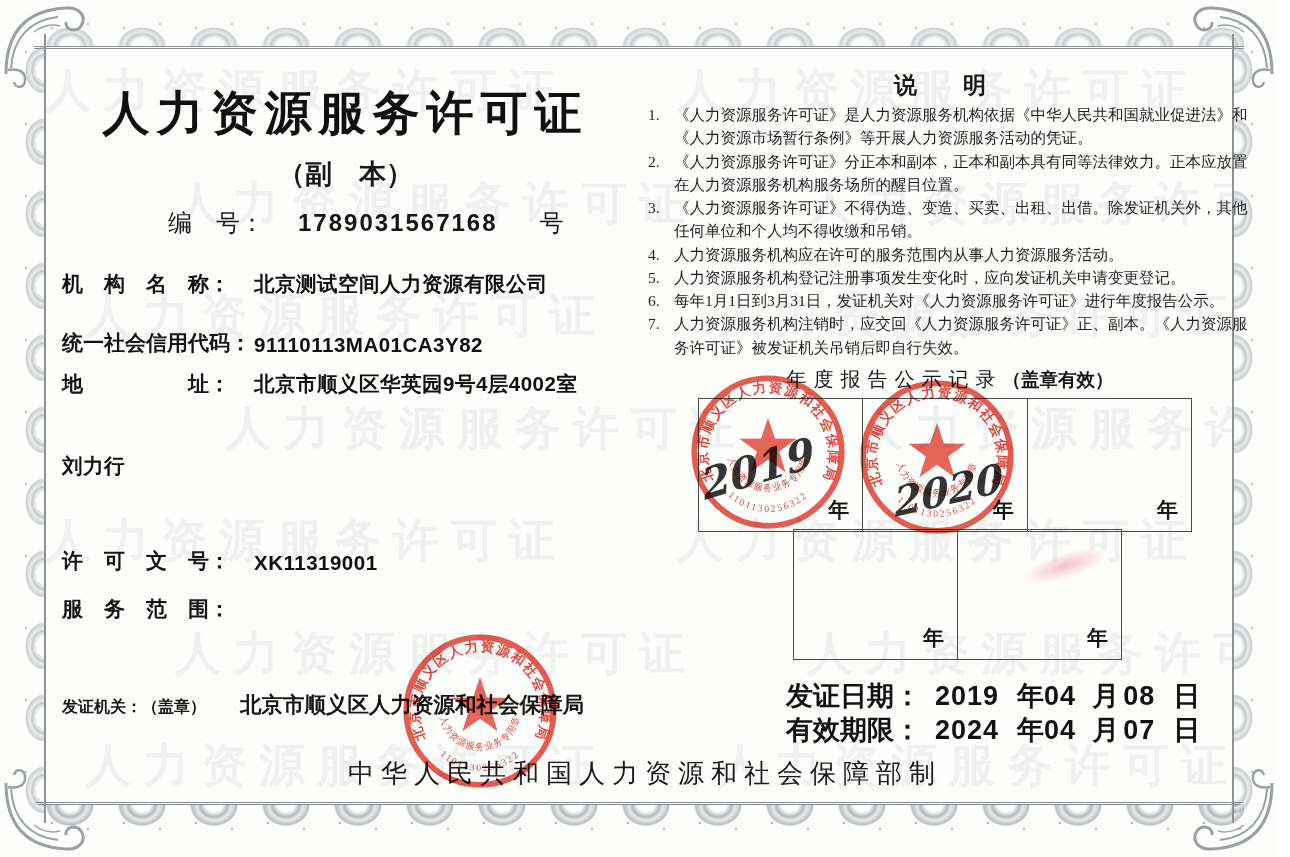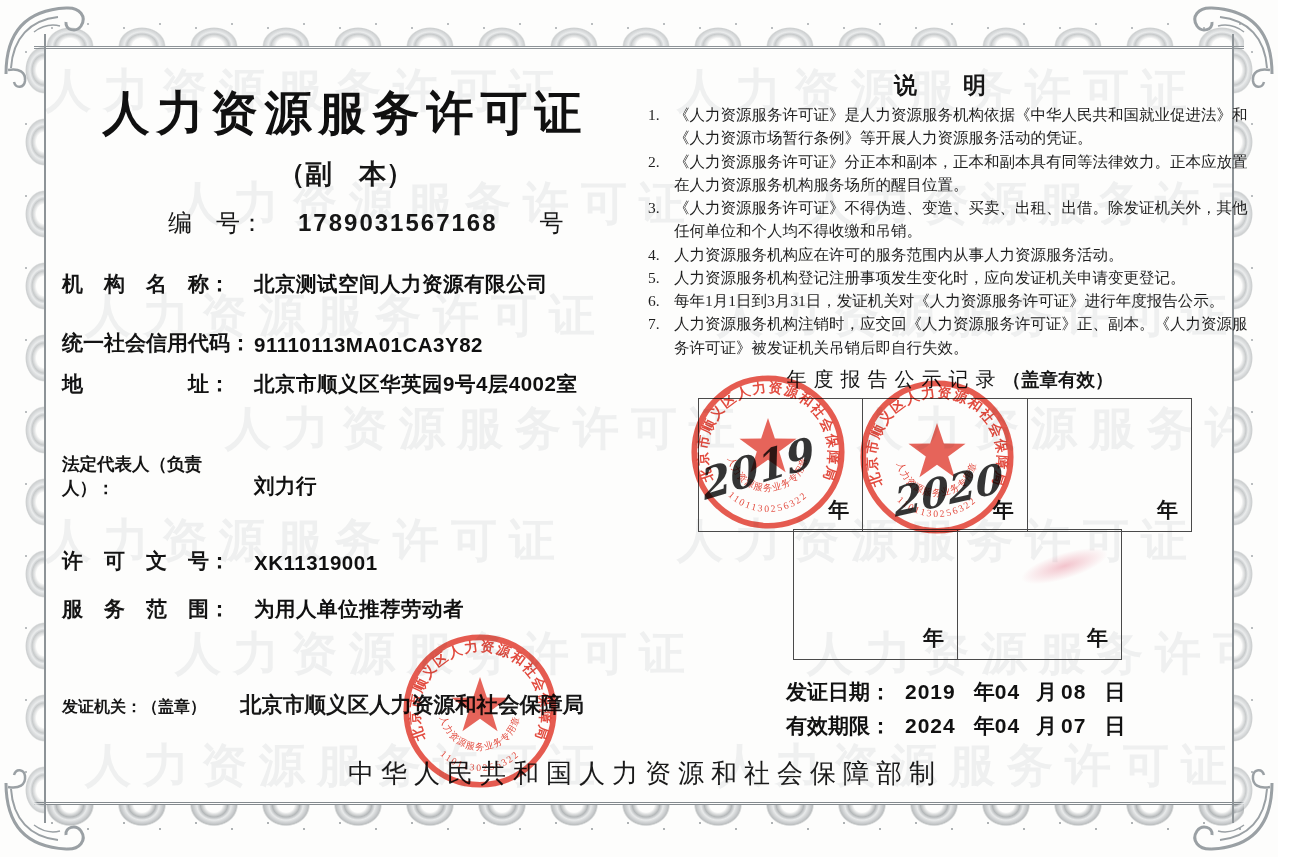--- a/index.html
+++ b/index.html
@@ -103,21 +103,21 @@
   .stamp-1{left:687px;top:371px;}
   .stamp-2{left:856px;top:376px;}
   .stamp-3{left:399px;top:630px;}
   .hand{position:absolute;font-family:"DejaVu Serif","Liberation Serif",serif;font-style:italic;
     font-weight:600;color:#181818;opacity:.88;mix-blend-mode:multiply;}
   .hand-1{left:700px;top:444px;font-size:42px;transform:rotate(-17deg) skewX(-8deg);}
   .hand-2{left:893px;top:466px;font-size:40px;transform:rotate(-13deg) skewX(-10deg);}
   .smudge{left:1002px;top:548px;width:125px;height:36px;transform:rotate(-17deg);
     background:radial-gradient(ellipse 50% 50% at 50% 50%, rgba(229,116,138,.42), rgba(229,116,138,0) 72%);}
   
-  .date-row{left:786px;display:flex;align-items:baseline;font-weight:700;font-size:21px;color:#111;}
+  .date-row{left:786px;display:flex;align-items:baseline;font-weight:700;font-size:27px;color:#111;}
   .d1{top:678px;} .d2{top:712px;}
   .date-row .d-label{margin-right:14px;}
   .date-row .d-val{letter-spacing:1px;}
   .date-row .u-y{margin-left:18px;} .date-row .v-m{}
   .date-row .u-m{margin-left:16px;} .date-row .v-d{margin-left:4px;}
   .date-row .u-d{margin-left:18px;}
 </style>
 </head>
 <body>
 
@@ -219,30 +219,28 @@
   </div>
   <div class="abs field f1">
     <span class="f-label">统一社会信用代码：</span>
     <span class="f-value">91110113MA01CA3Y82</span>
   </div>
   <div class="abs field f2">
     <span class="f-label">地　　　　　址：</span>
     <span class="f-value">北京市顺义区华英园9号4层4002室</span>
   </div>
   <div class="abs field f3">
-    <span class="f-label-long">法定代表人（负责人）：</span>
     <span class="f-value">刘力行</span>
   </div>
   <div class="abs field f5">
     <span class="f-label">许　可　文　号：</span>
     <span class="f-value">XK11319001</span>
   </div>
   <div class="abs field f6">
     <span class="f-label">服　务　范　围：</span>
-    <span class="f-value">为用人单位推荐劳动者</span>
   </div>
 
   <div class="abs issuer">
     <span class="i-label">发证机关：（盖章）</span>
     <span class="i-value">北京市顺义区人力资源和社会保障局</span>
   </div>
 
   <div class="abs footer-line">中华人民共和国人力资源和社会保障部制</div>
 
   <div class="abs instr-heading">说　　明</div>

